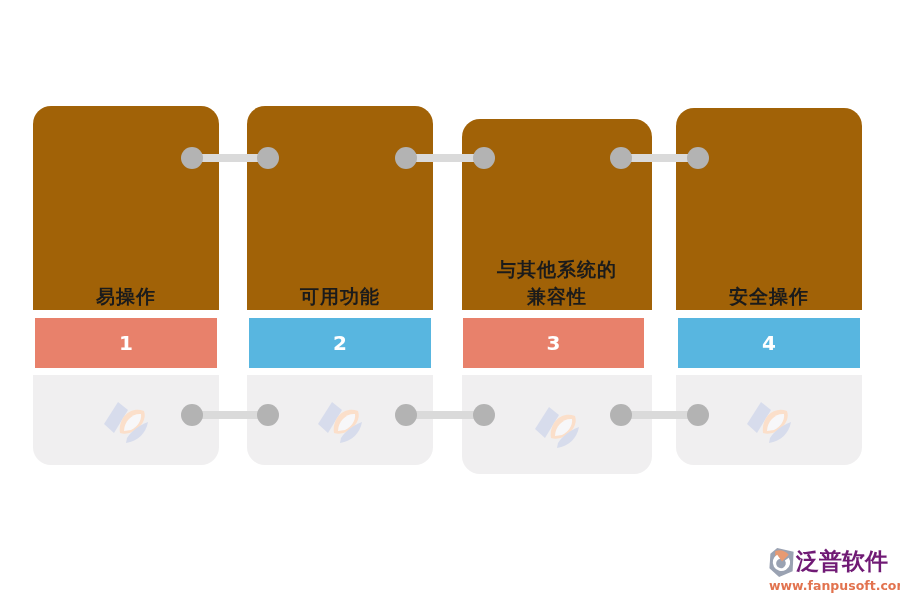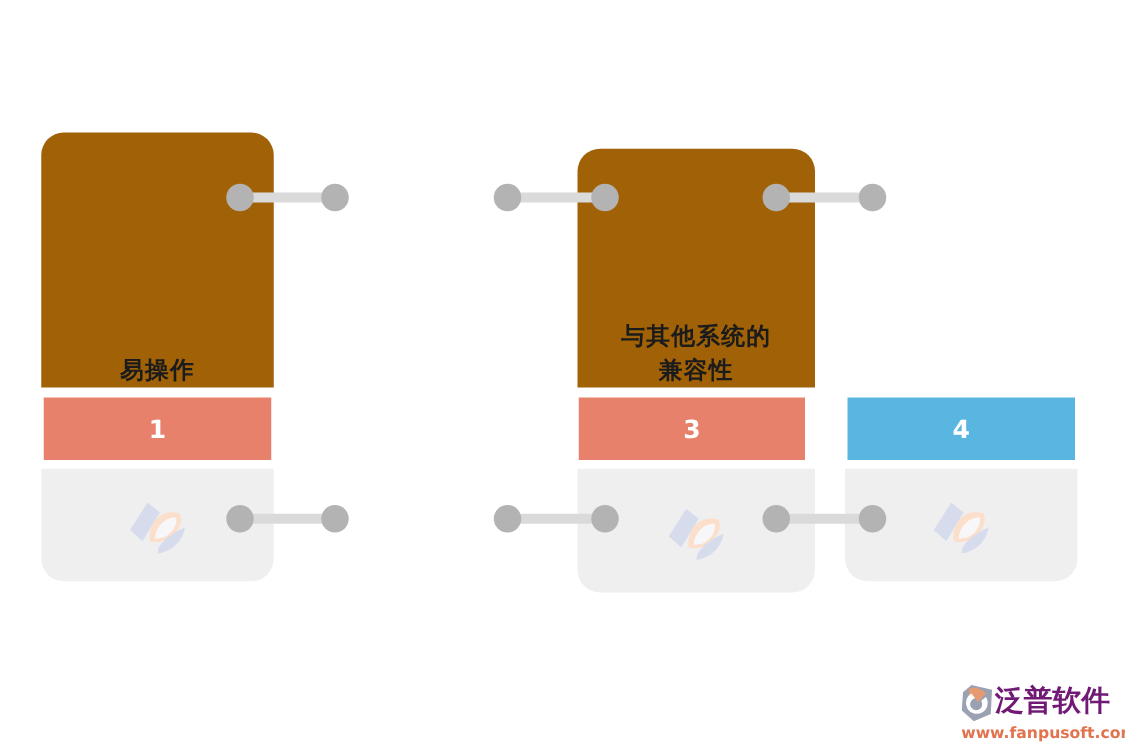--- a/index.html
+++ b/index.html
@@ -61,40 +61,59 @@
     <div class="bottom">
       <svg class="watermark" viewBox="0 0 46 46">
         <polygon points="1,27 15,5 25,13 11,36" fill="#d7dcec"></polygon>
         <path d="M17,36 C15,20 28,9 41,14 C44,22 38,31 29,35 C25,37 20,37 17,36 Z" fill="#fbdfca"></path>
         <path d="M21,34 C21,24 30,16 38,17 C39,24 34,30 28,33 Z" fill="#f7f7f9"></path>
         <path d="M23,46 C35,44 43,36 45,25 C37,28 28,34 24,41 Z" fill="#d7dcec"></path>
       </svg>
     </div>
   </div>
 
+  <div class="card c2">
+    <div class="top">
+      <div class="label">可用功能</div>
+    </div>
+    <div class="bar" style="background-color: rgb(88, 182, 224);">
+      <span class="num">2</span>
+    </div>
+    <div class="bottom">
+      <svg class="watermark" viewBox="0 0 46 46">
+        <polygon points="1,27 15,5 25,13 11,36" fill="#d7dcec"></polygon>
+        <path d="M17,36 C15,20 28,9 41,14 C44,22 38,31 29,35 C25,37 20,37 17,36 Z" fill="#fbdfca"></path>
+        <path d="M21,34 C21,24 30,16 38,17 C39,24 34,30 28,33 Z" fill="#f7f7f9"></path>
+        <path d="M23,46 C35,44 43,36 45,25 C37,28 28,34 24,41 Z" fill="#d7dcec"></path>
+      </svg>
+    </div>
+  </div>
 
   <div class="card c3">
     <div class="top">
       <div class="label">与其他系统的
 兼容性</div>
     </div>
     <div class="bar" style="background-color: rgb(232, 129, 107);">
       <span class="num">3</span>
     </div>
     <div class="bottom">
       <svg class="watermark" viewBox="0 0 46 46">
         <polygon points="1,27 15,5 25,13 11,36" fill="#d7dcec"></polygon>
         <path d="M17,36 C15,20 28,9 41,14 C44,22 38,31 29,35 C25,37 20,37 17,36 Z" fill="#fbdfca"></path>
         <path d="M21,34 C21,24 30,16 38,17 C39,24 34,30 28,33 Z" fill="#f7f7f9"></path>
         <path d="M23,46 C35,44 43,36 45,25 C37,28 28,34 24,41 Z" fill="#d7dcec"></path>
       </svg>
     </div>
   </div>
 
   <div class="card c4">
+    <div class="top">
+      <div class="label">安全操作</div>
+    </div>
     <div class="bar" style="background-color: rgb(88, 182, 224);">
       <span class="num">4</span>
     </div>
     <div class="bottom">
       <svg class="watermark" viewBox="0 0 46 46">
         <polygon points="1,27 15,5 25,13 11,36" fill="#d7dcec"></polygon>
         <path d="M17,36 C15,20 28,9 41,14 C44,22 38,31 29,35 C25,37 20,37 17,36 Z" fill="#fbdfca"></path>
         <path d="M21,34 C21,24 30,16 38,17 C39,24 34,30 28,33 Z" fill="#f7f7f9"></path>
         <path d="M23,46 C35,44 43,36 45,25 C37,28 28,34 24,41 Z" fill="#d7dcec"></path>
       </svg>

